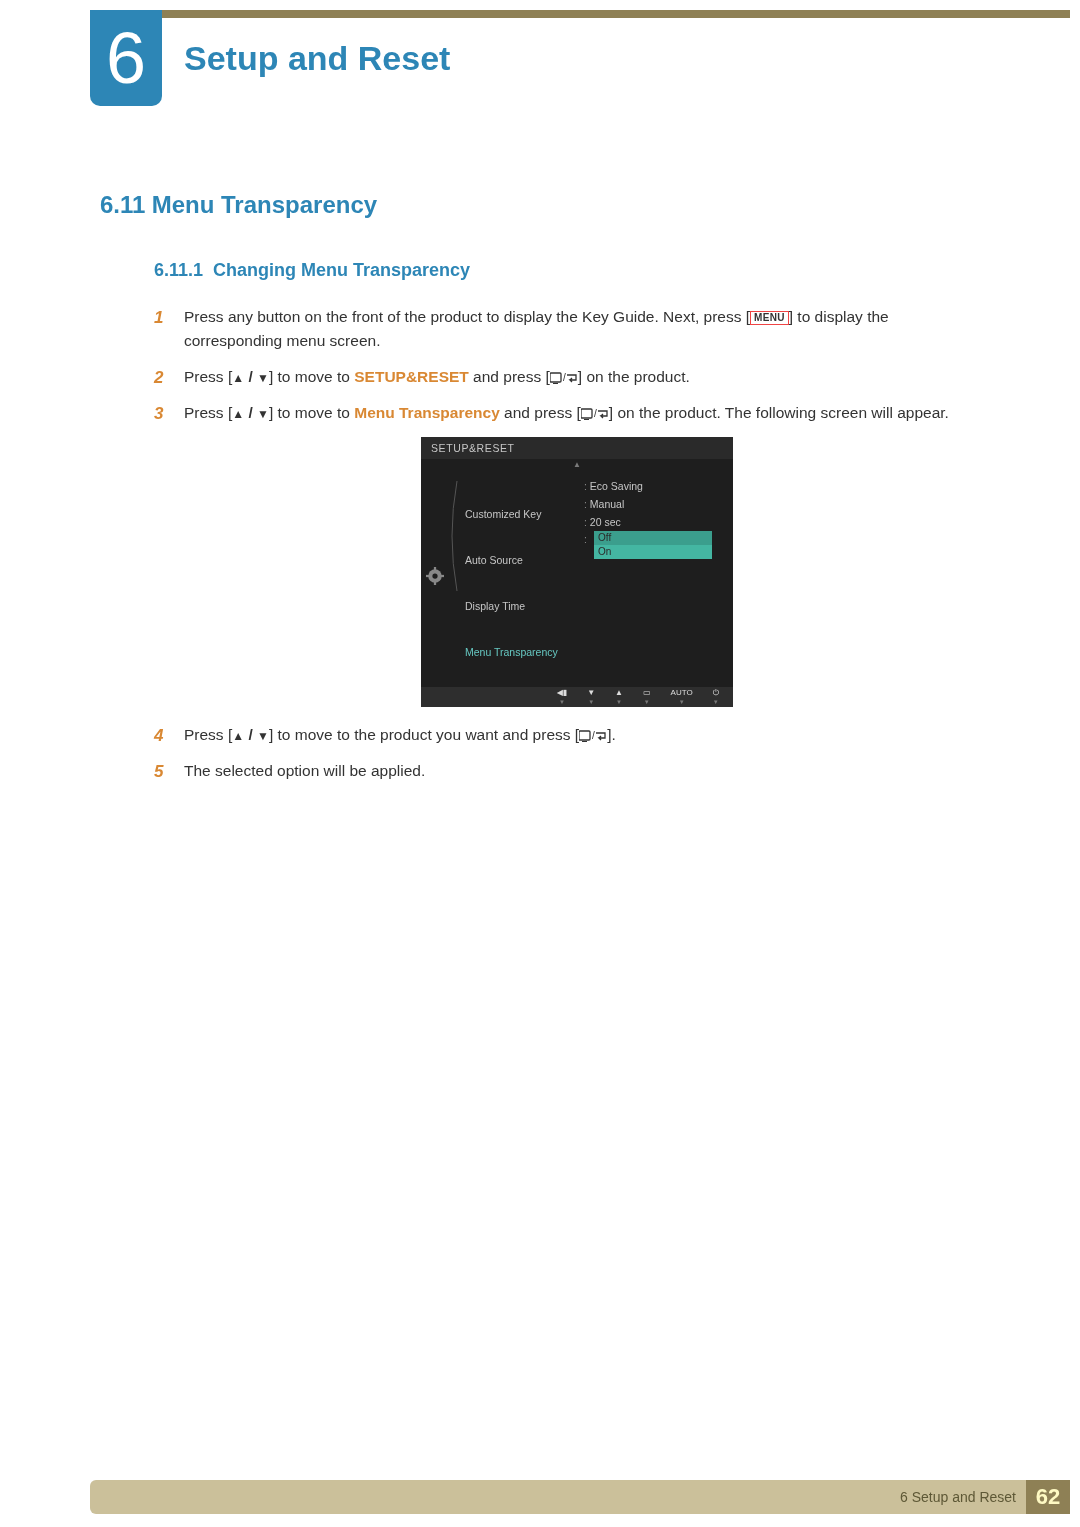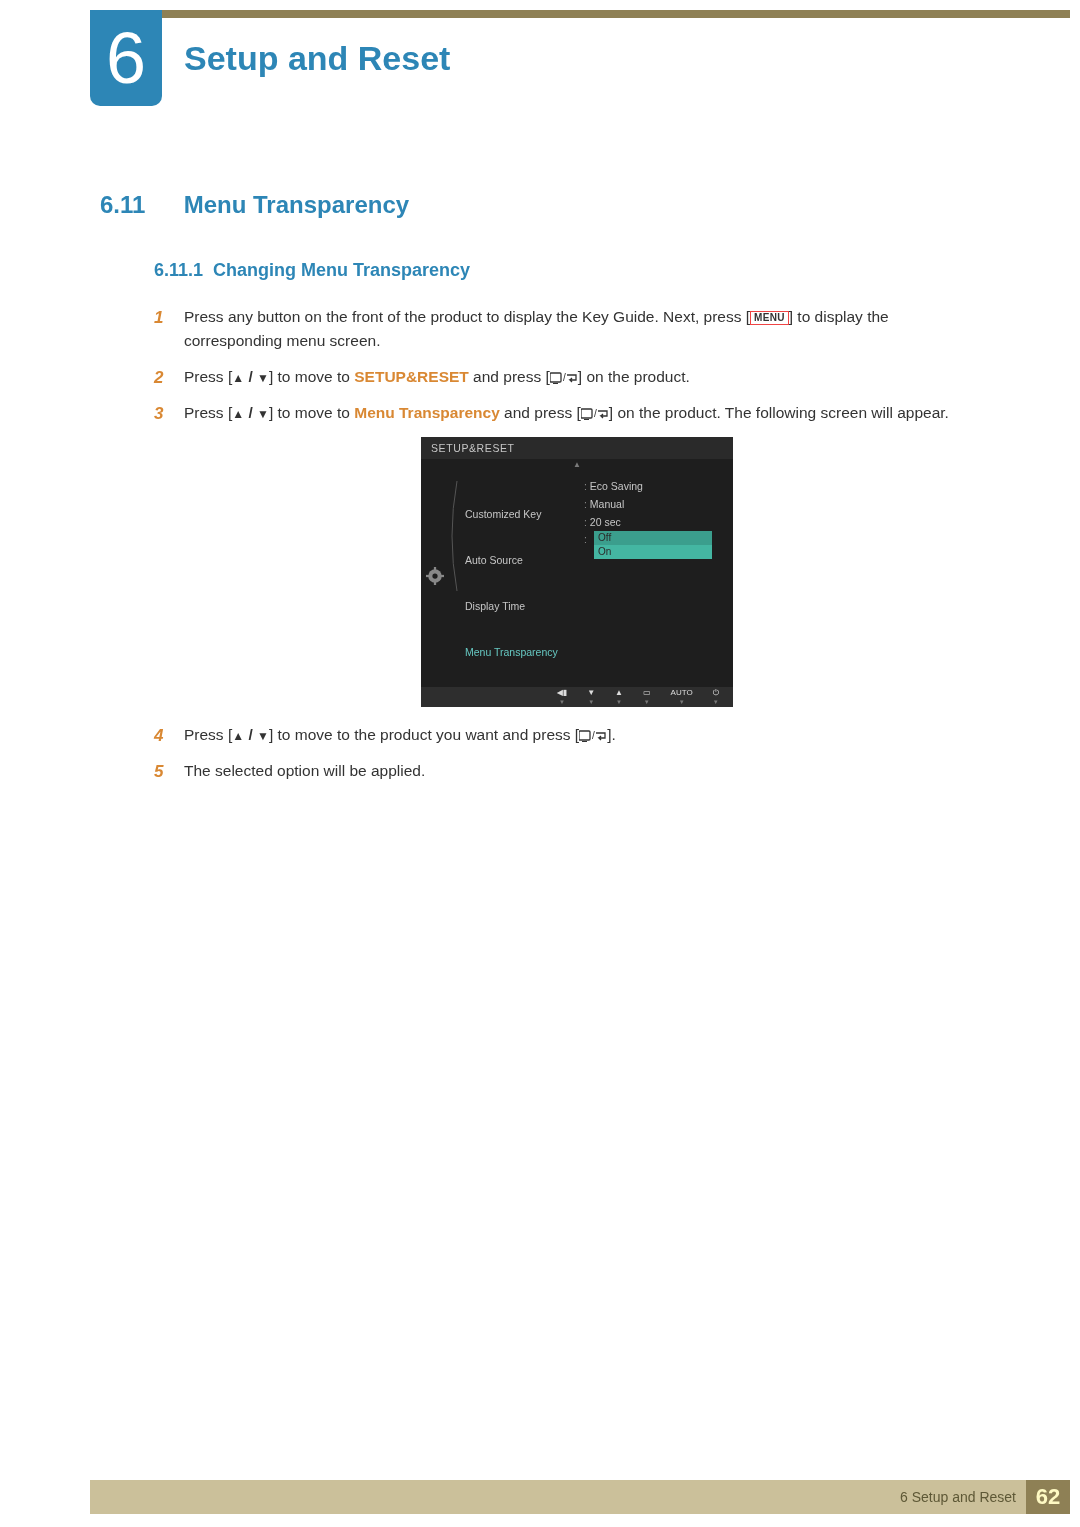--- a/index.html
+++ b/index.html
@@ -42,21 +42,21 @@
   .content {
     padding: 80px 110px 0 100px;
     font-size: 15.5px;
     color: #333;
     line-height: 1.55;
   }
   .sec-num {
     color: #2d86b6;
     font-size: 24px;
     font-weight: bold;
-    margin-right: 34px;
+    margin-right: 2px;
   }
   .sec-title {
     color: #2d86b6;
     font-size: 24px;
     font-weight: bold;
   }
   .sec-header {
     margin-bottom: 34px;
   }
   .content p.intro {
@@ -224,20 +224,21 @@
   .page-footer {
     position: absolute;
     top: 1480px;
     left: 90px;
     right: 10px;
     height: 34px;
     background: #cbc09a;
     display: flex;
     align-items: center;
     justify-content: flex-end;
+    border-radius: 6px;
   }
   .page-footer .ft-text {
     color: #5e5836;
     font-size: 14px;
     padding-right: 10px;
   }
   .page-footer .ft-num {
     background: #8e8055;
     color: #fef9c3;
     font-size: 22px;

